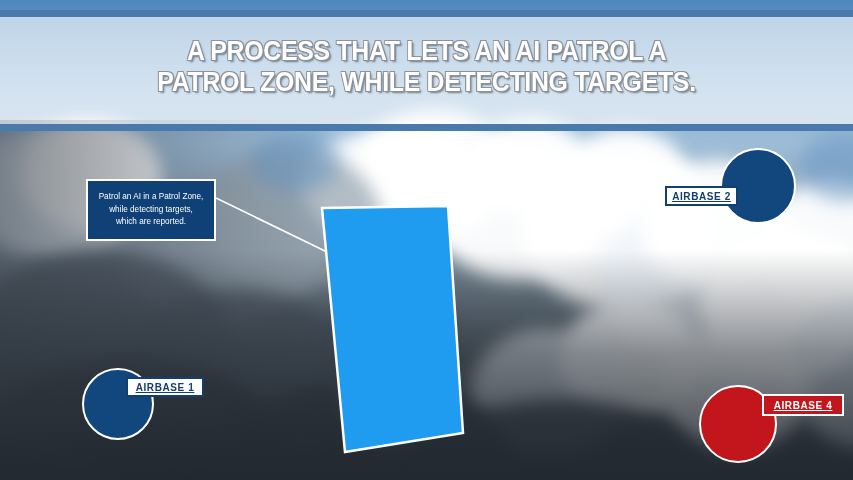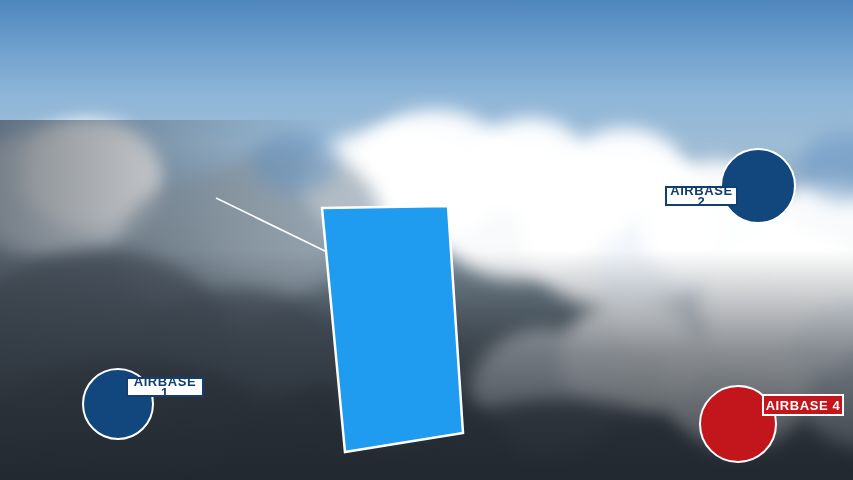--- a/index.html
+++ b/index.html
@@ -139,28 +139,29 @@
   }
 
   
   .maplabel {
     position: absolute;
     box-sizing: border-box;
     border: 2px solid #ffffff;
     display: flex;
     align-items: center;
     justify-content: center;
-    font-size: 13px;
+    font-size: 10px;
     font-weight: bold;
     letter-spacing: 0.6px;
     line-height: 11px;
     text-align: center;
     white-space: pre-line;
     font-family: "Liberation Sans", sans-serif;
     user-select: none;
+    text-decoration: underline;
   }
   .lbl-navy {
     background: #ffffff;
     border-color: #123f6f;
     color: #123f6f;
   }
   .lbl-red {
     background: #c3161c;
     border-color: #ffffff;
     color: #ffffff;
@@ -211,34 +212,46 @@
     <div class="cloud c-darker" style="left:420px; top:400px; width:280px; height:140px;"></div>
     <div class="cloud c-dark" style="left:330px; top:250px; width:120px; height:200px;"></div>
 
     <div class="cloud c-blue" style="left:250px; top:132px; width:90px;  height:60px;"></div>
     <div class="cloud c-blue" style="left:800px; top:132px; width:90px;  height:70px;"></div>
   </div>
 
   <div class="haze-left"></div>
   <div class="haze-bottom"></div>
 
+  <div class="banner">
+    <div class="banner-wash"></div>
+    <div class="banner-bar top"></div>
+    <div class="banner-bar bottom"></div>
+    <div class="title">A PROCESS THAT LETS AN AI PATROL A
+PATROL ZONE, WHILE DETECTING TARGETS.</div>
+  </div>
 
   <svg class="overlay" viewBox="0 0 853 480">
 
     <line x1="216" y1="198" x2="327" y2="252" stroke="#ffffff" stroke-width="1.6"></line>
 
     <polygon points="322,208 448,206 463,433 345,452" fill="#1f9cf0" stroke="#ffffff" stroke-width="2.5"></polygon>
 
     <circle cx="118" cy="404" r="35" fill="#12477e" stroke="#ffffff" stroke-width="2"></circle>
 
     <circle cx="758" cy="186" r="37" fill="#12477e" stroke="#ffffff" stroke-width="2"></circle>
 
     <circle cx="738" cy="424" r="38" fill="#c3161c" stroke="#ffffff" stroke-width="2"></circle>
   </svg>
 
+  <div class="callout">
+    <div class="callout-text">Patrol an AI in a Patrol Zone,
+while detecting targets,
+which are reported.</div>
+  </div>
 
   <div class="maplabel lbl-navy" id="lbl-airbase-1">AIRBASE 1</div>
 
   <div class="maplabel lbl-navy" id="lbl-airbase-2">AIRBASE 2</div>
 
   <div class="maplabel lbl-red" id="lbl-airbase-4">AIRBASE 4</div>
 
 
 </div>
 

